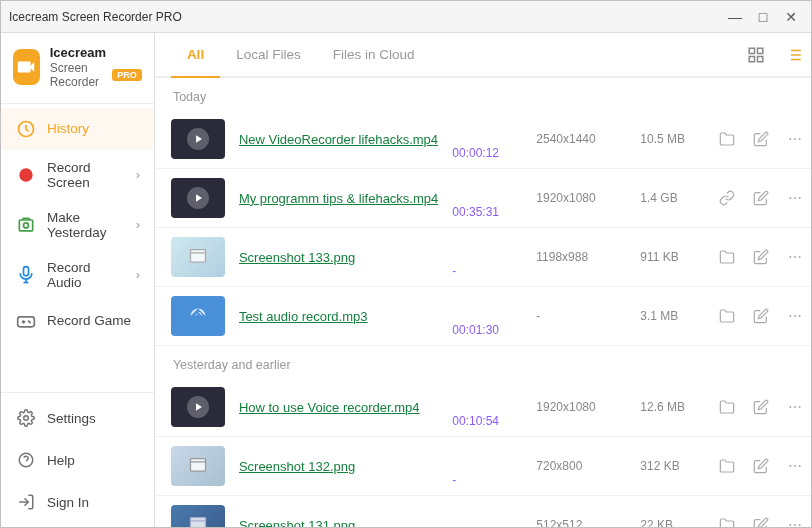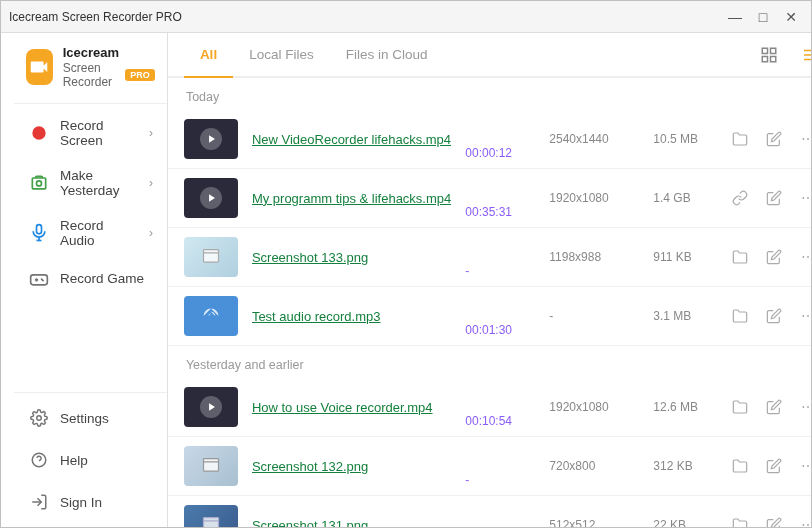--- a/index.html
+++ b/index.html
@@ -4,21 +4,21 @@
   <style>
     * { box-sizing: border-box; margin: 0; padding: 0; }
     body { font-family: 'Segoe UI', Arial, sans-serif; background: #f0f0f0; width: 812px; height: 528px; overflow: hidden; }
     .app-window { width: 812px; height: 528px; background: #fff; display: flex; flex-direction: column; border: 1px solid #c0c0c0; }
     .title-bar { background: #f5f5f5; height: 32px; display: flex; align-items: center; justify-content: space-between; padding: 0 8px; border-bottom: 1px solid #ddd; }
     .title-bar-left { display: flex; align-items: center; gap: 8px; }
     .title-bar-title { font-size: 12px; color: #333; }
     .title-bar-controls { display: flex; gap: 4px; }
     .title-bar-btn { width: 24px; height: 18px; display: flex; align-items: center; justify-content: center; cursor: pointer; font-size: 14px; color: #555; background: none; border: none; }
     .app-body { display: flex; flex: 1; overflow: hidden; }
-    .sidebar { width: 210px; background: #ffffff; border-right: 1px solid #e0e0e0; display: flex; flex-direction: column; padding-left: 13px; }
+    .sidebar { width: 210px; background: #ffffff; border-right: 1px solid #e0e0e0; display: flex; flex-direction: column; }
     .logo-area { padding: 12px 12px 14px; border-bottom: 1px solid #eee; }
     .logo-inner { display: flex; align-items: center; gap: 10px; }
     .logo-icon { width: 36px; height: 36px; background: #f5a623; border-radius: 8px; display: flex; align-items: center; justify-content: center; }
     .logo-icon svg { fill: #fff; }
     .logo-text { display: flex; flex-direction: column; }
     .logo-title { font-size: 13px; font-weight: 600; color: #222; line-height: 1.2; }
     .logo-subtitle { font-size: 12px; color: #666; }
     .pro-badge { background: #f5a623; color: #fff; font-size: 9px; font-weight: 700; padding: 1px 5px; border-radius: 3px; margin-left: 4px; }
     .nav-items { flex: 1; padding: 4px 0; }
     .nav-item { display: flex; align-items: center; padding: 10px 14px; cursor: pointer; color: #444; font-size: 13.5px; gap: 10px; position: relative; }
@@ -84,20 +84,29 @@
             <div style="display:flex;align-items:center;gap:0;">
               <span class="logo-subtitle">Screen Recorder</span>
               <span class="pro-badge">PRO</span>
             </div>
           </div>
         </div>
       </div>
 
       <div class="nav-items">
 
+        <div class="nav-item active">
+          <span class="nav-icon">
+            <svg viewBox="0 0 24 24" width="20" height="20" fill="none" stroke="#f5a623" stroke-width="2">
+                <circle cx="12" cy="12" r="9"></circle>
+                <polyline points="12 7 12 12 15 15"></polyline>
+              </svg>
+          </span>
+          <span>History</span>
+        </div>
 
         <div class="nav-item">
           <span class="nav-icon">
             <svg viewBox="0 0 24 24" width="20" height="20" fill="none" stroke="#e53935" stroke-width="2">
                 <circle cx="12" cy="12" r="7" fill="#e53935"></circle>
               </svg>
           </span>
           <span>Record Screen</span>
           <span class="nav-arrow">›</span>
         </div>

